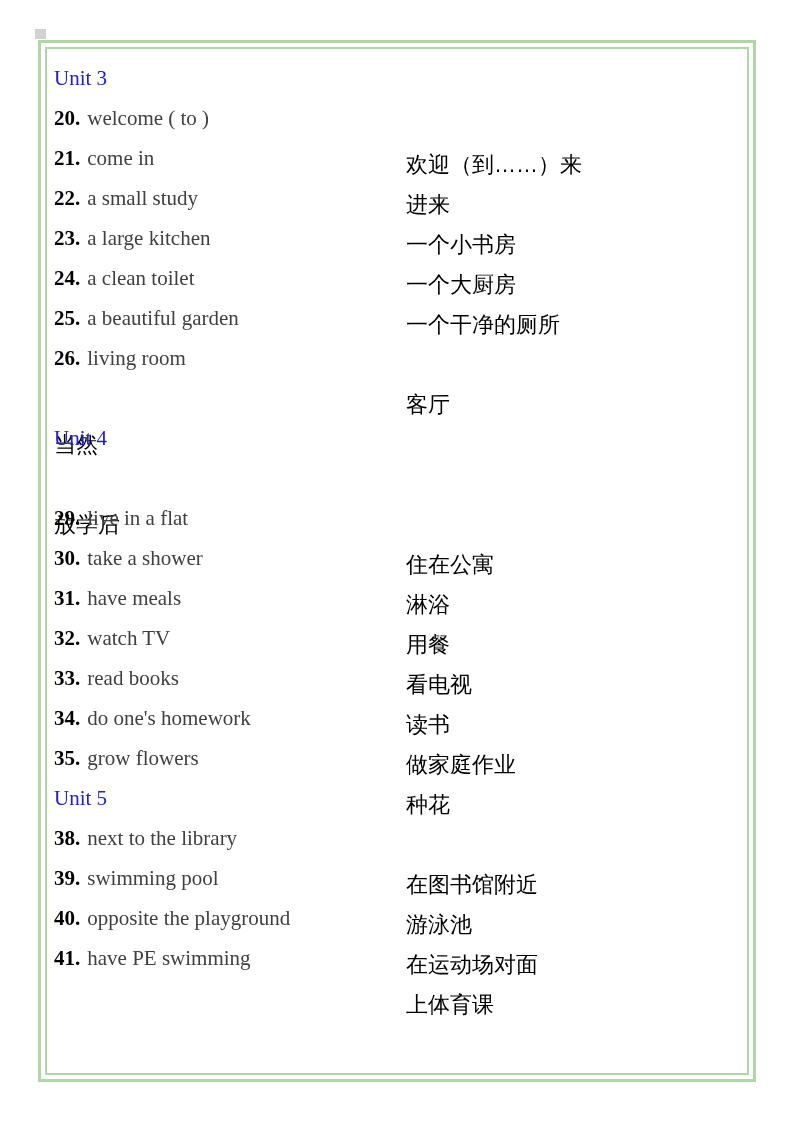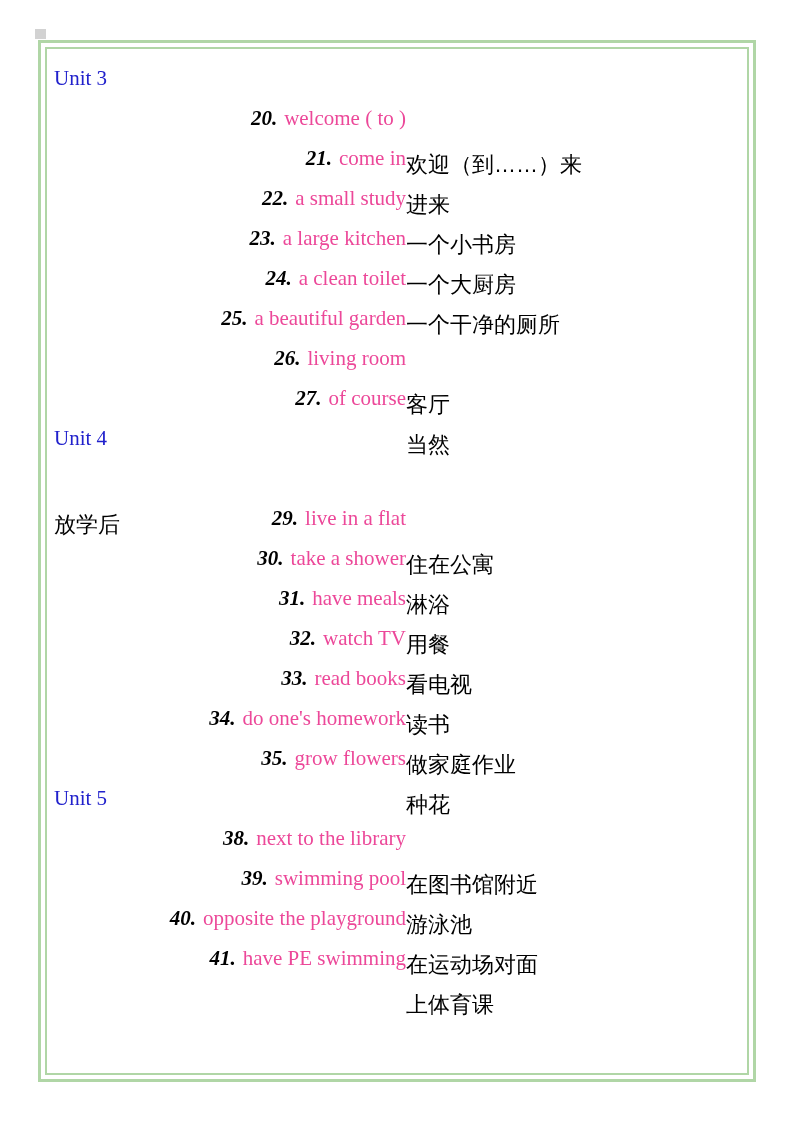--- a/index.html
+++ b/index.html
@@ -40,38 +40,36 @@
     border: 2px solid #b0d6a6;
     padding: 9px 6px 0 7px;
     overflow: hidden;
   }
   .row {
     height: 40px;
     line-height: 40px;
     display: flex;
     white-space: nowrap;
     font-size: 21px;
-    text-align: right;
   }
   .unit-row span {
     color: #2121cc;
   }
   .entry-left {
     flex: 0 0 352px;
     width: 352px;
     overflow: hidden;
   }
   .num {
     font-weight: bold;
     color: #000000;
     margin-right: 7px;
-    font-style: italic;
   }
   .en {
-    color: #ec4899;
+    color: #404040;
   }
   .zh {
     color: #000000;
     font-family: "Liberation Sans", sans-serif;
     font-size: 22px;
     margin-top: 47px;
   }
 </style>
 </head>
 <body>
@@ -105,21 +103,20 @@
           <span class="zh">一个干净的厕所</span>
         </div>
         <div class="row entry-row">
           <span class="entry-left"><span class="num">25.</span><span class="en">a beautiful garden</span></span>
         </div>
         <div class="row entry-row">
           <span class="entry-left"><span class="num">26.</span><span class="en">living room</span></span>
           <span class="zh">客厅</span>
         </div>
         <div class="row entry-row">
-          <span class="entry-left"><span class="num">27.</span><span class="en">of course</span></span>
           <span class="zh">当然</span>
         </div>
         <div class="row unit-row">
           <span>Unit 4</span>
         </div>
         <div class="row entry-row">
           <span class="zh">放学后</span>
         </div>
         <div class="row entry-row">
           <span class="entry-left"><span class="num">29.</span><span class="en">live in a flat</span></span>

